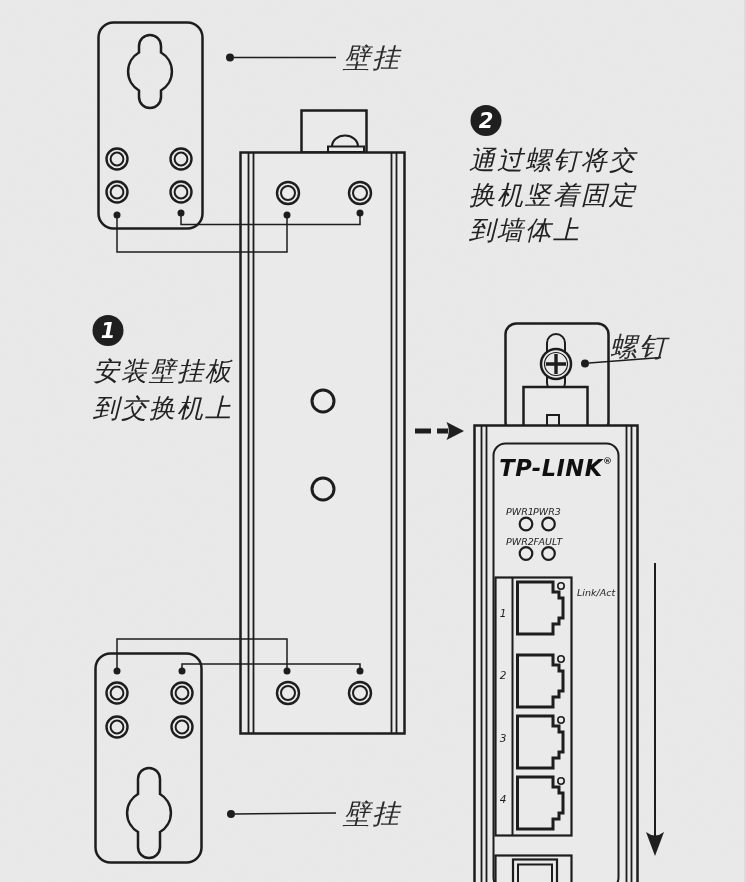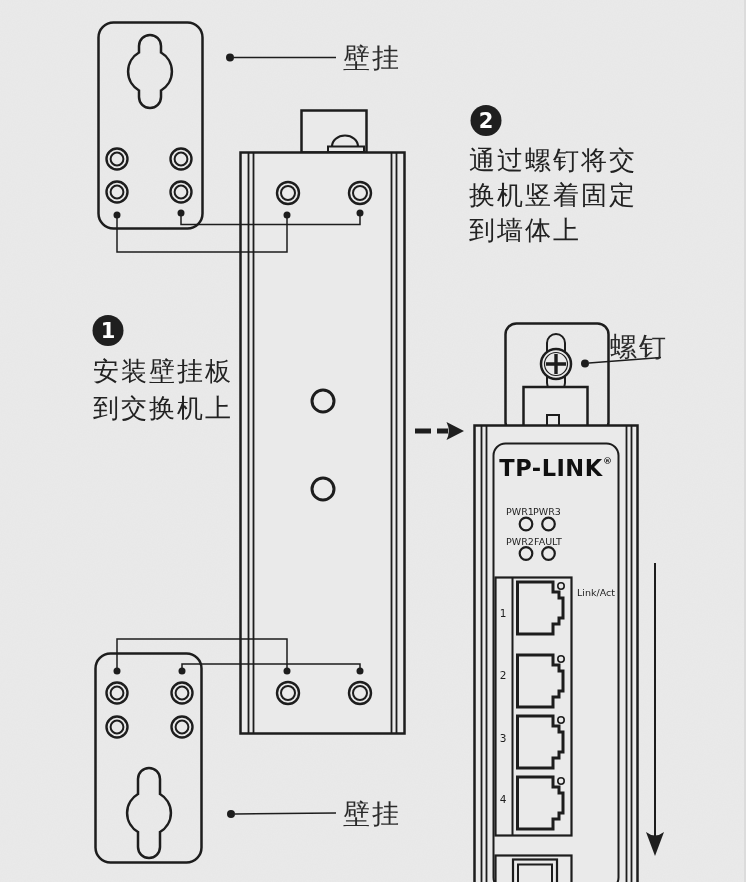--- a/index.html
+++ b/index.html
@@ -2,20 +2,21 @@
 <html><head>
 <meta charset="utf-8">
 <style>
   html,body { margin:0; padding:0; background:#dcdcdc; }
   .stage {
     position:relative;
     width:744px; height:882px;
     background:#15803d;
     overflow:hidden;
     font-family:"DejaVu Sans","Liberation Sans",sans-serif;
+    font-style:italic;
   }
   svg { display:block; }
   text {
     font-family:"DejaVu Sans","Liberation Sans",sans-serif;
     fill:#262626;
   }
   .cjk       { font-size:27px; letter-spacing:2px; fill:#2a2a2a; }
   .step-line { font-size:26px; letter-spacing:2px; fill:#222; }
   .badge-num { font-size:21px; font-weight:bold; fill:#ffffff; }
   .brand     { font-size:22.5px; font-weight:800; letter-spacing:0.5px; fill:#101010; }

